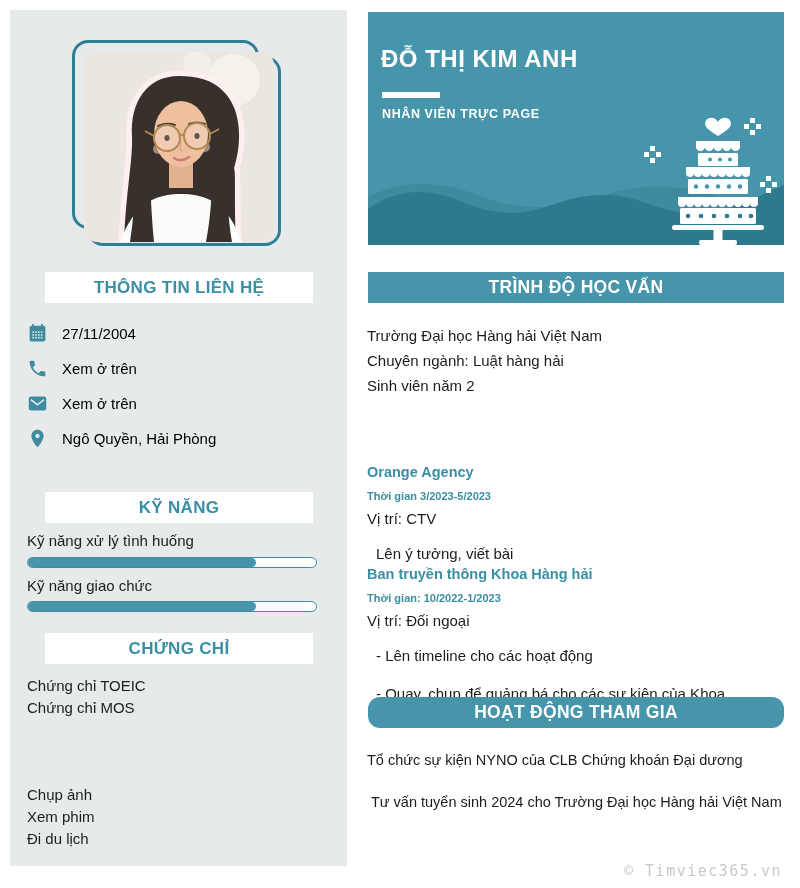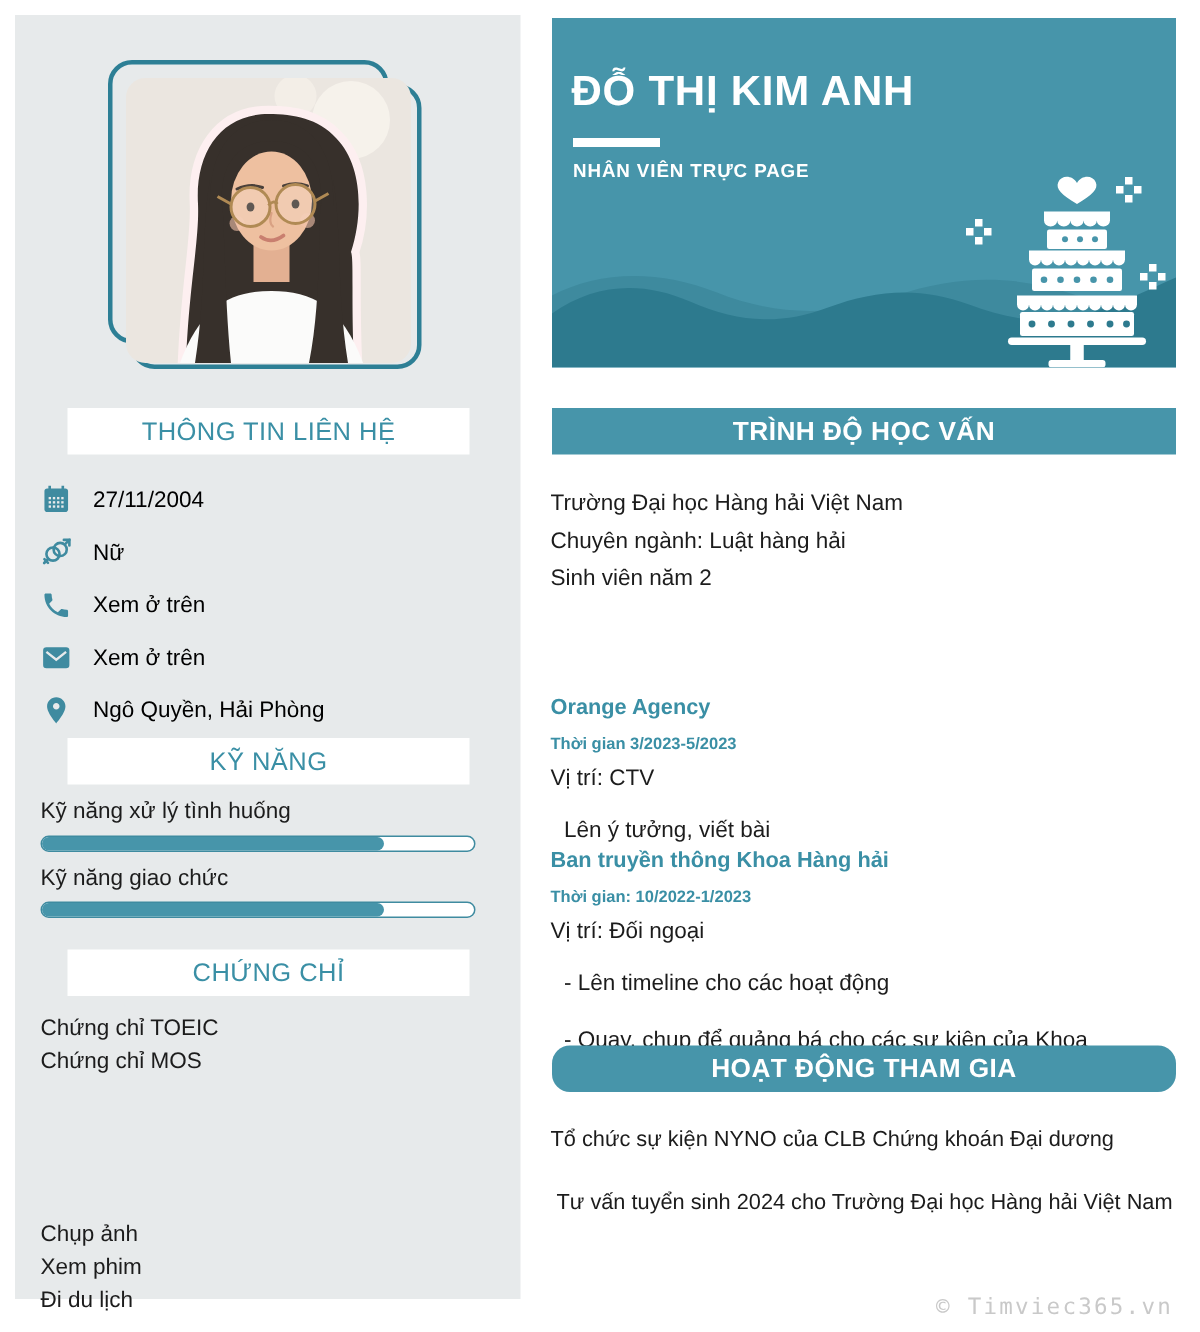--- a/index.html
+++ b/index.html
@@ -10,37 +10,37 @@
   .sidebar { position:absolute; left:10px; top:10px; width:337px; height:856px; background:#e7eaeb; }
 
   .photo-wrap { position:absolute; left:0; top:0; width:337px; height:250px; }
   .frame { position:absolute; border:3px solid #2d7f95; border-radius:16px; background:transparent; }
   .frame.back  { left:62px; top:30px; width:187px; height:189px; }
   .frame.front { left:77px; top:46px; width:194px; height:190px; }
   .photo { position:absolute; left:74px; top:42px; width:190px; height:190px; border-radius:13px; overflow:hidden; }
   .photo svg { display:block; }
 
   .side-heading { position:absolute; left:35px; width:268px; height:31px; background:#ffffff;
-    color:#3a8fa5; font-size:17px; font-weight:normal; text-align:center; line-height:31px; letter-spacing:.3px; }
+    color:#3a8fa5; font-size:17px; font-weight:bold; text-align:center; line-height:31px; letter-spacing:.3px; }
 
   .contact-list { position:absolute; left:17px; top:306px; width:300px; }
   .contact-row { display:flex; align-items:center; height:35px; }
   .contact-row svg { width:21px; height:21px; flex:0 0 21px; }
   .contact-row .ctext { margin-left:14px; font-size:15px; color:#000000; }
 
   .skill-label { position:absolute; left:17px; font-size:15px; color:#1c1c1c; }
   .skill-track { position:absolute; left:17px; width:290px; height:11px; background:#ffffff;
     border:1.5px solid #3f8ba0; border-radius:7px; }
   .skill-fill { height:100%; background:#4795aa; border-radius:7px; }
 
   .plain-list { position:absolute; left:17px; font-size:15px; color:#1c1c1c; line-height:22px; }
 
   
   .hero { position:absolute; left:368px; top:12px; width:416px; height:233px; background:#4795aa; overflow:hidden; }
-  .hero-name { position:absolute; left:13px; top:33px; z-index:3; color:#ffffff; font-size:28px; font-weight:bold; letter-spacing:.5px; }
+  .hero-name { position:absolute; left:13px; top:33px; z-index:3; color:#ffffff; font-size:24px; font-weight:bold; letter-spacing:.5px; }
   .hero-underline { position:absolute; left:14px; top:80px; z-index:3; width:58px; height:6px; background:#ffffff; }
   .hero-title { position:absolute; left:14px; top:95px; z-index:3; color:#ffffff; font-size:12.5px; font-weight:bold; letter-spacing:.6px; }
   .hero-waves { position:absolute; left:0; bottom:0; width:416px; height:70px; z-index:1; }
   .hero-cake { position:absolute; right:6px; bottom:0; width:120px; height:132px; z-index:2; }
   .sparkle { position:absolute; z-index:2; width:5px; height:5px; background:transparent;
     box-shadow:0 -6px 0 #ffffff, 0 6px 0 #ffffff, -6px 0 0 #ffffff, 6px 0 0 #ffffff; }
 
   .main-heading { position:absolute; left:368px; width:416px; height:31px; background:#4795aa;
     color:#ffffff; font-size:17.5px; font-weight:bold; text-align:center; line-height:31px; letter-spacing:.3px; }
 
@@ -118,31 +118,20 @@
               <rect x="15.8" y="12.7" width="1.8" height="1.8"></rect>
             <rect x="6.2" y="15.9" width="1.8" height="1.8"></rect>
               <rect x="9.4" y="15.9" width="1.8" height="1.8"></rect>
               <rect x="12.6" y="15.9" width="1.8" height="1.8"></rect>
               <rect x="15.8" y="15.9" width="1.8" height="1.8"></rect>
           </g>
         </svg>
         <span class="ctext">27/11/2004</span>
       </div>
       <div class="contact-row">
-        <svg viewBox="0 0 24 24" fill="none" stroke="#3f8ba0" stroke-width="2" stroke-linecap="round">
-          <circle cx="9.5" cy="13" r="5"></circle>
-          <circle cx="15" cy="9.5" r="5"></circle>
-          <path d="M18.6 5.6 L22 2.2"></path>
-            <path d="M17.8 2.2 L22 2.2 L22 6.4"></path>
-          <path d="M5.8 16.8 L2.8 19.8"></path>
-            <path d="M3 16.9 L5.7 19.7"></path>
-        </svg>
-        <span class="ctext">Nữ</span>
-      </div>
-      <div class="contact-row">
         <svg viewBox="0 0 24 24">
           <path class="ic" d="M6.62 10.79c1.44 2.83 3.76 5.14 6.59 6.59l2.2-2.2c.27-.27.67-.36 1.02-.24 1.12.37 2.33.57 3.57.57.55 0 1 .45 1 1V20c0 .55-.45 1-1 1-9.39 0-17-7.61-17-17 0-.55.45-1 1-1h3.5c.55 0 1 .45 1 1 0 1.25.2 2.45.57 3.57.11.35.03.74-.25 1.02l-2.2 2.2z"></path>
         </svg>
         <span class="ctext">Xem ở trên</span>
       </div>
       <div class="contact-row">
         <svg viewBox="0 0 24 24">
           <rect class="ic" x="2" y="4" width="20" height="16" rx="2.5"></rect>
           <path d="M4.5 7.5 L12 13.5 L19.5 7.5" fill="none" stroke="#e7eaeb" stroke-width="1.8"></path>
         </svg>
@@ -166,21 +155,21 @@
     <div class="skill-track" style="top:591px;">
       <div class="skill-fill" style="width: 79%;"></div>
     </div>
 
     <div class="side-heading" style="top:623px;">CHỨNG CHỈ</div>
     <div class="plain-list" style="top:665px;">
       <div>Chứng chỉ TOEIC</div>
       <div>Chứng chỉ MOS</div>
     </div>
 
-    <div class="plain-list" style="top:774px;margin-top:28px;">
+    <div class="plain-list" style="top:774px;">
       <div>Chụp ảnh</div>
       <div>Xem phim</div>
       <div>Đi du lịch</div>
     </div>
   </div>
 
   <div class="hero">
     <div class="hero-name">ĐỖ THỊ KIM ANH</div>
     <div class="hero-underline"></div>
     <div class="hero-title">NHÂN VIÊN TRỰC PAGE</div>

